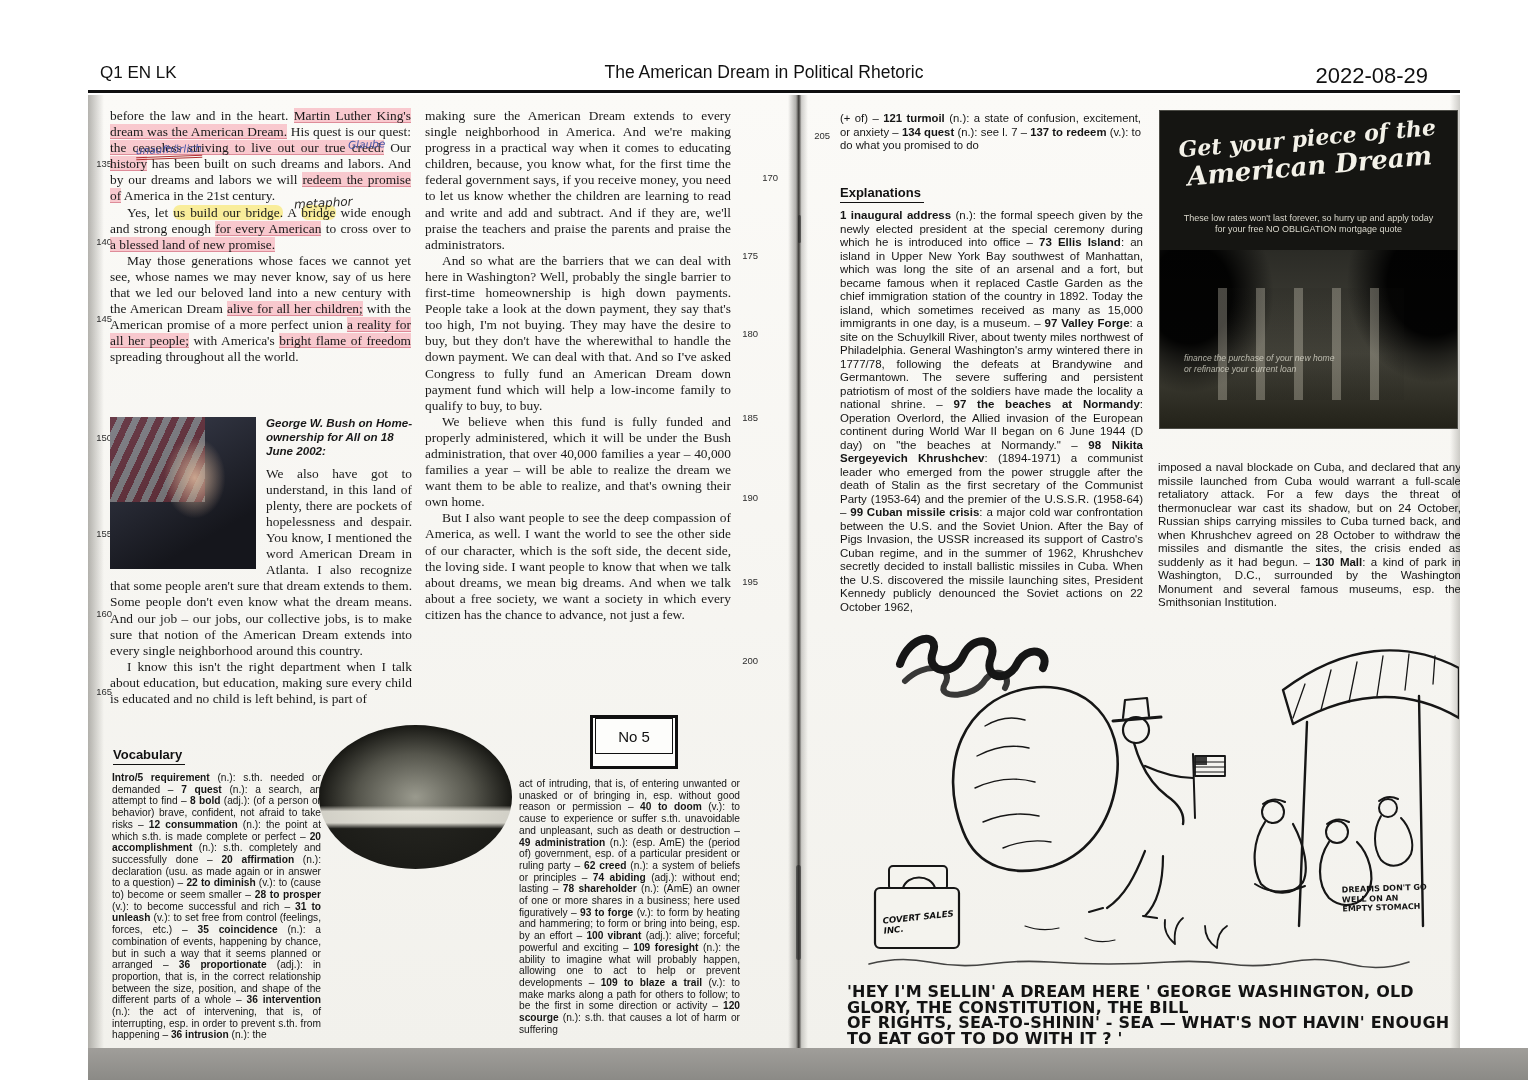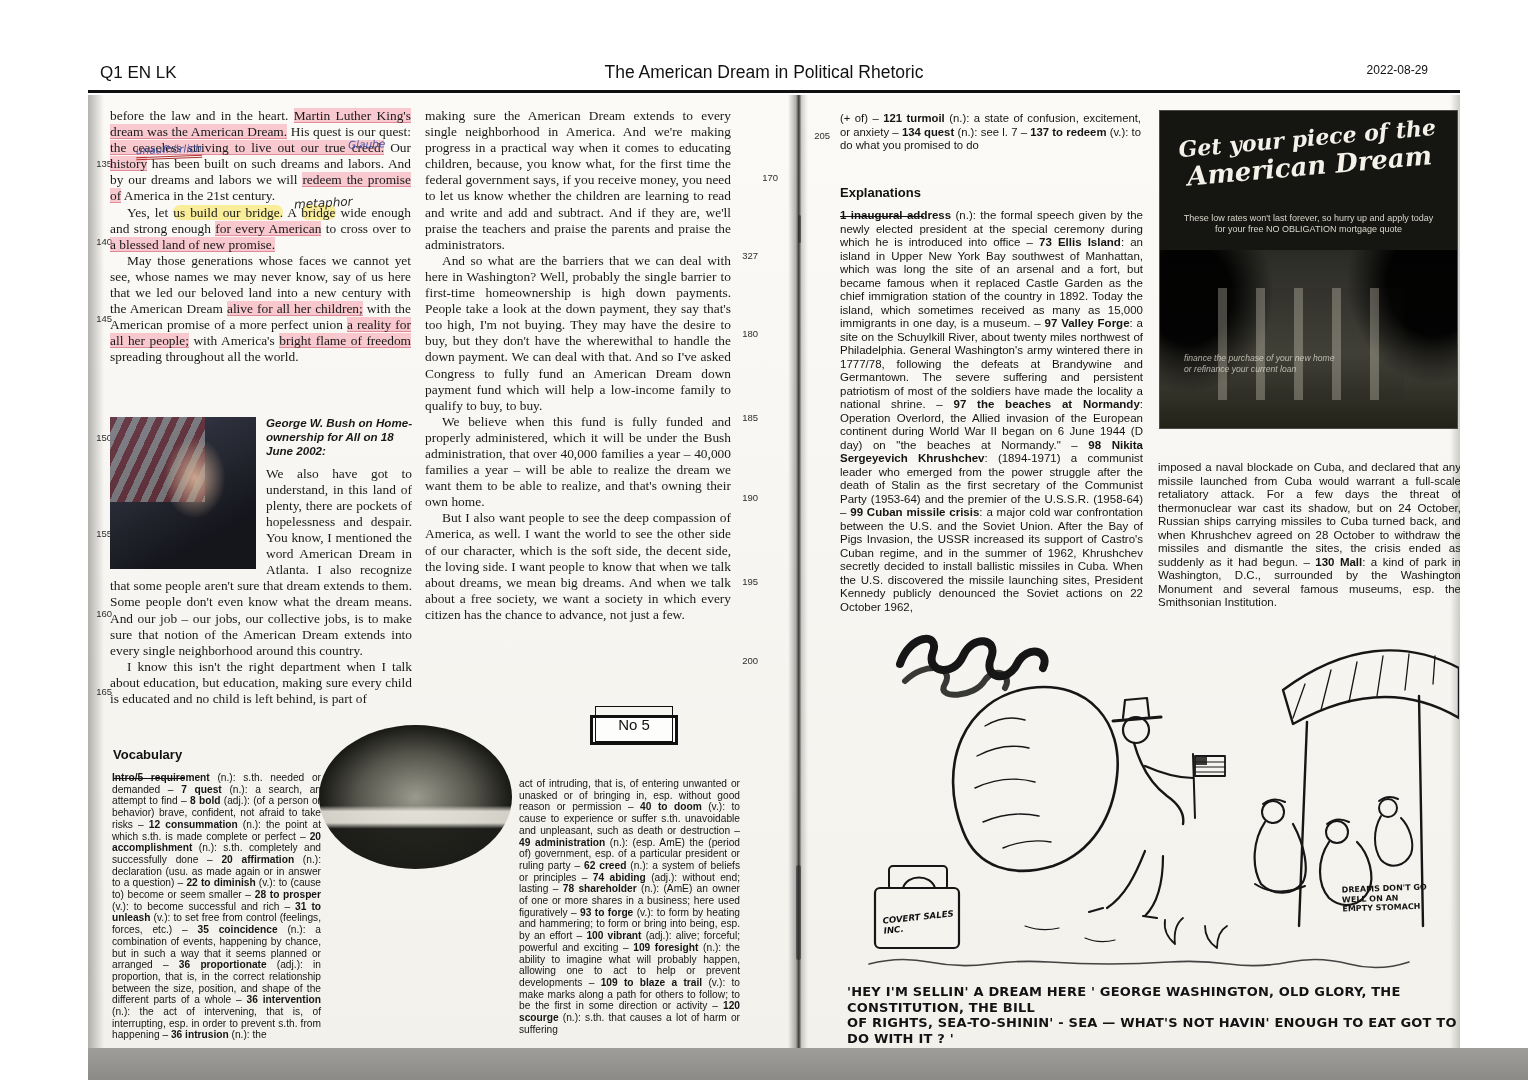--- a/index.html
+++ b/index.html
@@ -3,21 +3,21 @@
 <meta charset="utf-8">
 <style>
   *{margin:0;padding:0;box-sizing:border-box;}
   html,body{width:1528px;height:1080px;background:#ffffff;overflow:hidden;
     font-family:"Liberation Sans",sans-serif;}
   .root{position:absolute;inset:0;}
 
   
   .hdr-course{position:absolute;left:100px;top:63px;font-size:17px;color:#111;}
   .hdr-title{position:absolute;left:0;right:0;top:62px;text-align:center;font-size:17.5px;color:#111;}
-  .hdr-date{position:absolute;right:100px;top:63px;font-size:12px;color:#111;}
+  .hdr-date{position:absolute;right:100px;top:63px;font-size:22px;color:#111;}
   .hdr-rule{position:absolute;left:88px;top:90px;width:1372px;height:3px;background:#101010;}
 
   
   .scan{position:absolute;left:88px;top:95px;width:1372px;height:953px;overflow:hidden;
     background:linear-gradient(180deg,#fbfaf7,#f2f1ec);}
   .scan-edge-l{position:absolute;left:0;top:0;bottom:0;width:16px;
     background:linear-gradient(90deg,rgba(110,108,102,.5),rgba(110,108,102,0));}
   .scan-edge-r{position:absolute;right:0;top:0;bottom:0;width:10px;
     background:linear-gradient(270deg,rgba(120,118,112,.35),rgba(120,118,112,0));}
   .gutter{position:absolute;left:700px;top:0;bottom:0;width:20px;
@@ -47,33 +47,33 @@
   .bush-photo{float:left;width:146px;height:152px;margin:4px 10px 6px 0;
     background:
       radial-gradient(ellipse 44px 58px at 58% 40%, rgba(214,178,152,.9), rgba(214,178,152,0) 70%),
       repeating-linear-gradient(115deg, rgba(150,55,65,.5) 0 7px, rgba(225,220,215,.42) 7px 14px),
       linear-gradient(150deg,#3c4050,#15161c 75%);
     background-repeat:no-repeat,no-repeat,no-repeat;
     background-size:100% 100%,95px 85px,100% 100%;}
   .quote{margin-top:8px;}
 
   .vhead{font-family:"Liberation Sans",sans-serif;font-size:13px;font-weight:bold;
-    color:#111;border-bottom:1.6px solid #111;display:inline-block;padding:0 3px 16px 0;}
+    color:#111;border-bottom:1.6px solid #111;display:inline-block;padding:0 3px 2px 0;}
   .vocab{font-family:"Liberation Sans",sans-serif;font-size:10.2px;line-height:11.7px;
     text-align:justify;color:#151515;}
   .expl{font-family:"Liberation Sans",sans-serif;font-size:11.5px;line-height:13.5px;
     text-align:justify;color:#141414;}
 
   .oval{position:absolute;left:231px;top:630px;width:193px;height:144px;border-radius:50%;
     background:
       linear-gradient(180deg, rgba(0,0,0,0) 56%, rgba(242,240,230,.85) 60% 68%, rgba(28,28,24,.92) 72%),
       radial-gradient(closest-side,#9a9a8e,#55554c 60%,#181814);}
 
-  .no5{position:absolute;left:502px;top:620px;width:88px;height:30px;border:3px solid #101010;
-    background:#fdfdfb;display:flex;align-items:flex-end;justify-content:center;}
+  .no5{position:absolute;left:502px;top:620px;width:88px;height:54px;border:3px solid #101010;
+    background:#fdfdfb;display:flex;align-items:flex-start;justify-content:center;}
   .no5-inner{border:1px solid #101010;width:78px;height:36px;display:flex;align-items:center;
     justify-content:center;font-size:15px;font-family:"Liberation Sans",sans-serif;color:#111;}
 
   
   .ad{position:absolute;left:1071px;top:15px;width:299px;height:319px;background:#151512;
     overflow:hidden;border:1px solid #4c4c46;}
   .ad-head{position:absolute;left:6px;right:6px;top:14px;transform:rotate(-5deg);
     color:#f3f1e8;text-align:center;font-family:"DejaVu Serif",serif;font-style:italic;font-weight:bold;}
   .ad-h1{font-size:22px;line-height:26px;}
   .ad-h2{font-size:26px;line-height:30px;}
@@ -85,21 +85,21 @@
     background:
       radial-gradient(ellipse 120px 140px at 10% 25%, rgba(0,0,0,.95) 35%, rgba(0,0,0,0) 70%),
       radial-gradient(ellipse 120px 140px at 92% 18%, rgba(0,0,0,.95) 38%, rgba(0,0,0,0) 72%),
       linear-gradient(180deg,#2b2b26,#44433a 58%,#232219);}
   .ad-cols{position:absolute;left:58px;bottom:28px;width:186px;height:112px;opacity:.55;
     background:repeating-linear-gradient(90deg, rgba(214,209,192,.6) 0 9px, rgba(28,28,24,.15) 9px 38px);}
 
   
   .cartoon{position:absolute;left:757px;top:531px;width:614px;height:421px;}
   .cart-cap{position:absolute;left:2px;top:358px;width:610px;
-    font-family:"DejaVu Sans",sans-serif;font-weight:bold;font-size:13px;line-height:15.5px;
+    font-family:"DejaVu Sans",sans-serif;font-weight:bold;font-size:16px;line-height:15.5px;
     color:#131313;letter-spacing:.2px;}
   .bubble{position:absolute;left:497px;top:258px;width:86px;transform:rotate(-2deg);
     font-family:"DejaVu Sans",sans-serif;font-weight:bold;font-size:8px;line-height:9.6px;color:#141414;}
   .bc-label{position:absolute;left:38px;top:286px;width:72px;transform:rotate(-6deg);
     font-family:"DejaVu Sans",sans-serif;font-weight:bold;font-style:italic;
     font-size:8.6px;line-height:10px;color:#101010;}
   svg .ln{stroke:#161616;fill:none;stroke-linecap:round;stroke-linejoin:round;}
 </style>
 </head>
 <body>
@@ -150,21 +150,21 @@
     </div>
 
     <div class="col serif" style="left:337px;top:13px;width:306px;">
       <p>making sure the American Dream extends to every single neighborhood in America. And we're making progress in a practical way when it comes to educating children, because, you know what, for the first time the federal government says, if you receive money, you need to let us know whether the children are learning to read and write and add and subtract. And if they are, we'll praise the teachers and praise the parents and praise the administrators.</p>
       <p class="ind">And so what are the barriers that we can deal with here in Washington? Well, probably the single barrier to first-time homeownership is high down payments. People take a look at the down payment, they say that's too high, I'm not buying. They may have the desire to buy, but they don't have the wherewithal to handle the down payment. We can deal with that. And so I've asked Congress to fully fund an American Dream down payment fund which will help a low-income family to qualify to buy, to buy.</p>
       <p class="ind">We believe when this fund is fully funded and properly administered, which it will be under the Bush administration, that over 40,000 families a year – 40,000 families a year – will be able to realize the dream we want them to be able to realize, and that's owning their own home.</p>
       <p class="ind">But I also want people to see the deep compassion of America, as well. I want the world to see the other side of our character, which is the soft side, the decent side, the loving side. I want people to know that when we talk about dreams, we mean big dreams. And when we talk about a free society, we want a society in which every citizen has the chance to advance, not just a few.</p>
     </div>
 
     <span class="lnum" style="left:648px;top:77px;margin-left:20px;">170</span>
-    <span class="lnum" style="left:648px;top:155px;">327</span>
+    <span class="lnum" style="left:648px;top:155px;">175</span>
     <span class="lnum" style="left:648px;top:233px;">180</span>
     <span class="lnum" style="left:648px;top:317px;">185</span>
     <span class="lnum" style="left:648px;top:397px;">190</span>
     <span class="lnum" style="left:648px;top:481px;">195</span>
     <span class="lnum" style="left:648px;top:560px;">200</span>
 
     <div class="no5">
       <div class="no5-inner">No 5</div>
     </div>
 

